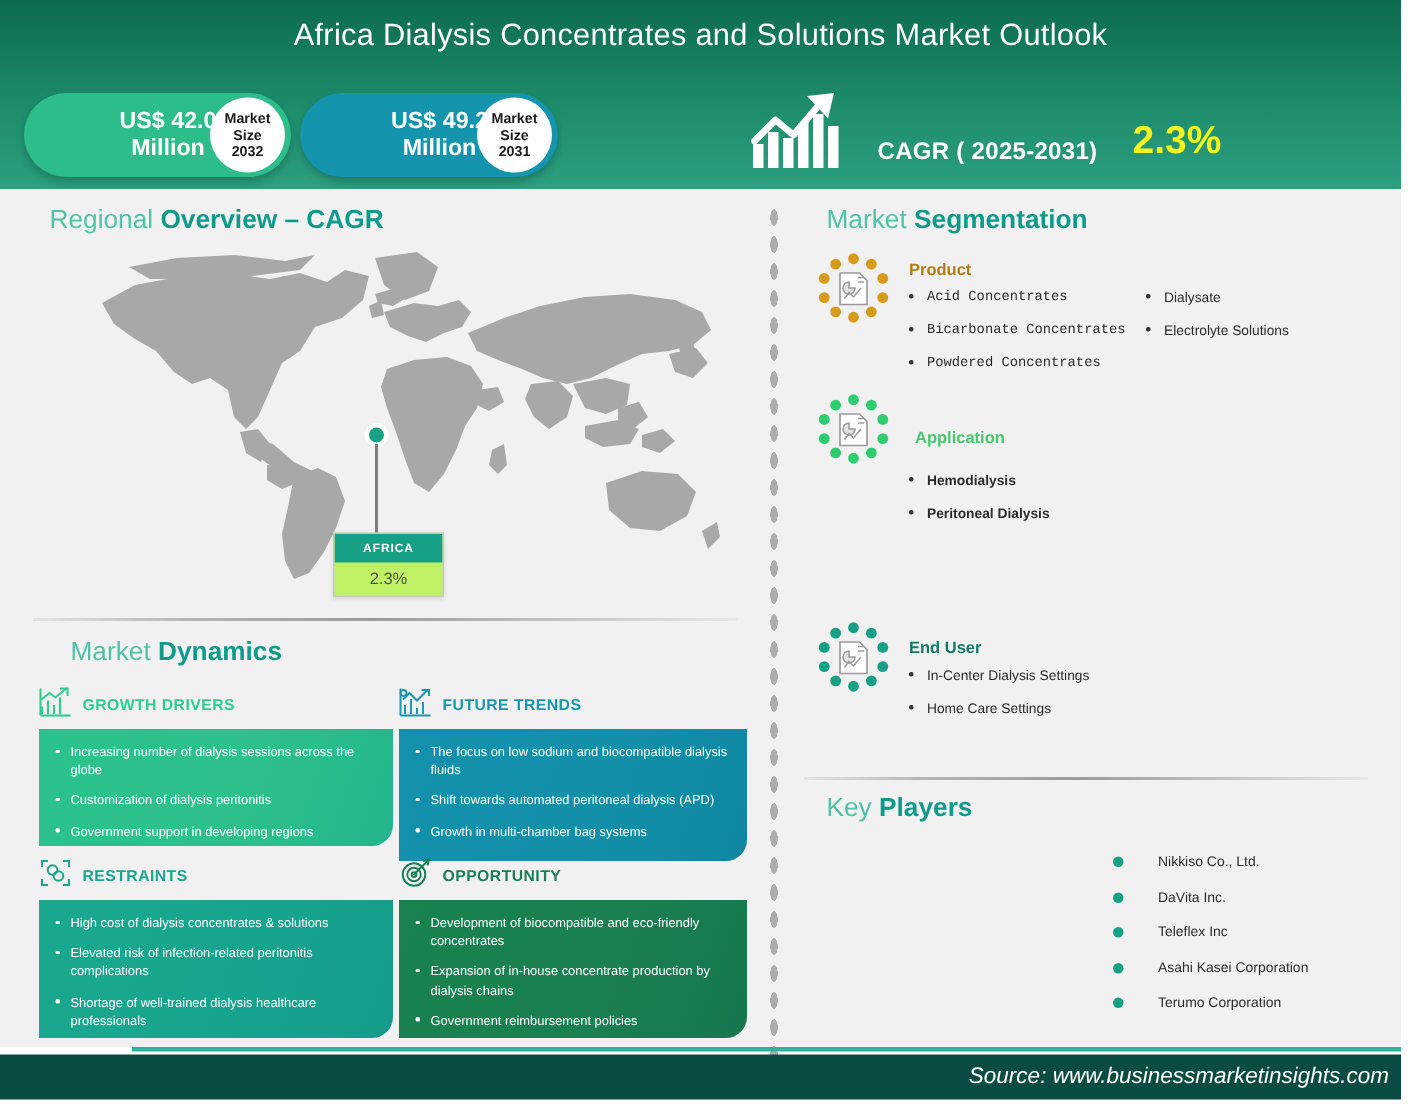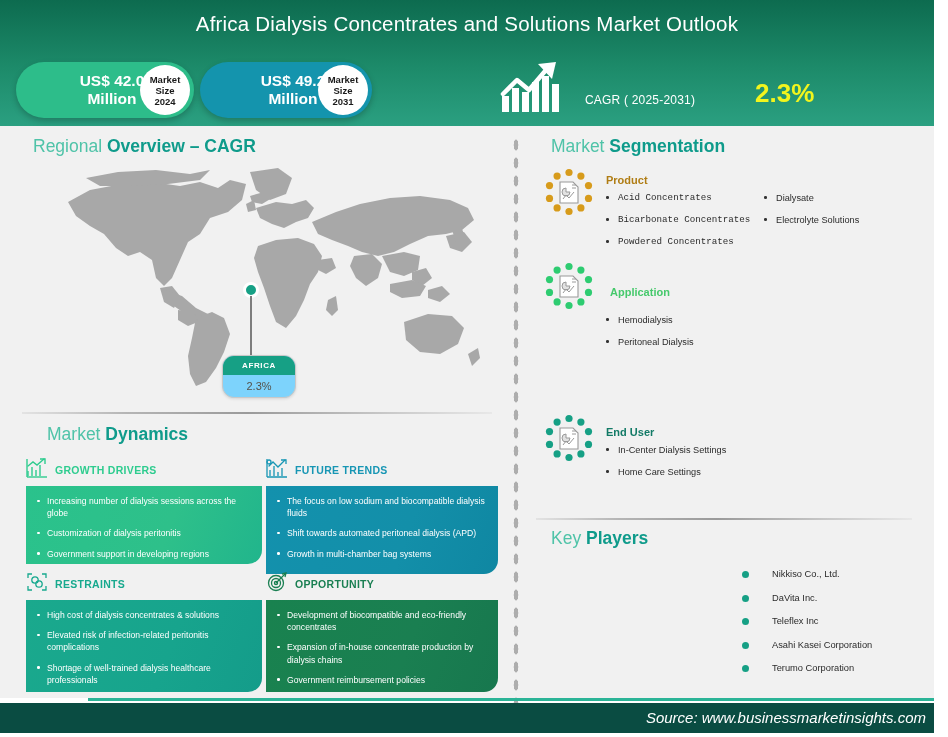--- a/index.html
+++ b/index.html
@@ -14,21 +14,21 @@
   .pill{position:absolute;height:56px;border-radius:28px;display:flex;align-items:center;
         box-shadow:0 3px 6px rgba(0,0,0,.22);}
   .pill.green{left:16px;top:62px;width:178px;background:#2dbd8a;}
   .pill.blue{left:200px;top:62px;width:172px;background:#1494ad;}
   .pill-text{color:#ffffff;font-size:15.5px;font-weight:bold;line-height:18px;
              text-align:center;flex:1;padding-left:14px;}
   .pill-badge{position:absolute;right:4px;top:3px;width:50px;height:50px;border-radius:50%;
               background:#ffffff;display:flex;flex-direction:column;align-items:center;
               justify-content:center;color:#1a1a1a;font-size:9.5px;font-weight:bold;line-height:11px;}
   .cagr-icon{position:absolute;left:500px;top:58px;width:66px;height:56px;}
-  .cagr-label{position:absolute;left:585px;top:93px;color:#ffffff;font-size:12px;font-weight:normal;letter-spacing:.2px;}
+  .cagr-label{position:absolute;left:585px;top:93px;color:#ffffff;font-size:16px;font-weight:bold;letter-spacing:.2px;}
   .cagr-value{position:absolute;left:755px;top:78px;color:#f2f51d;font-size:26px;font-weight:bold;}
 
   
   .body-area{position:absolute;left:0;top:126px;width:934px;height:572px;background:#f1f1f1;}
   .divider-dots{position:absolute;left:512px;top:136px;width:8px;height:568px;
                 background-image:radial-gradient(#adadad 42%,transparent 45%);
                 background-size:8px 18px;background-repeat:repeat-y;}
 
   
   .h-sec{position:absolute;font-size:17.5px;color:#16a085;white-space:nowrap;margin-left:11px;}
@@ -37,21 +37,21 @@
 
   .hr-grad{position:absolute;height:2px;
            background:linear-gradient(90deg,#e3e3e3 0%,#b5b5b5 22%,#9a9a9a 48%,#c9c9c9 78%,#e8e8e8 100%);}
 
   
   .map-wrap{position:absolute;left:60px;top:160px;width:430px;height:235px;}
   .map-dot{position:absolute;left:243px;top:282px;width:16px;height:16px;border-radius:50%;
            background:#16a085;border:3px solid #ffffff;box-sizing:border-box;}
   .map-stem{position:absolute;left:250px;top:296px;width:1.5px;height:60px;background:#7d7d7d;}
   .callout{position:absolute;left:222px;top:355px;width:72px;border:1px solid #c8c8c8;
-           background:#7dd3fc;border-radius:12px;overflow:hidden;box-shadow:0 1px 3px rgba(0,0,0,.12);}
+           background:#bef264;border-radius:0;overflow:hidden;box-shadow:0 1px 3px rgba(0,0,0,.12);}
   .callout-top{background:#16a085;color:#ffffff;font-size:8px;font-weight:bold;
                text-align:center;padding:5px 0;letter-spacing:.6px;}
   .callout-bot{color:#55524a;font-size:11px;text-align:center;padding:5px 0;}
 
   
   .dyn-head{display:flex;align-items:center;gap:7px;margin-bottom:4px;height:24px;}
   .dyn-head .lbl{font-size:10.5px;font-weight:bold;letter-spacing:.3px;}
   .dyn-box{border-radius:0 0 14px 0;padding:9px 10px 9px 8px;box-sizing:border-box;}
   .dyn-box ul{margin:0;padding:0;list-style:none;}
   .dyn-box li{position:relative;color:#ffffff;font-size:8.6px;line-height:12.2px;
@@ -91,21 +91,21 @@
     <div class="header-title">Africa Dialysis Concentrates and Solutions Market Outlook</div>
 
     <div class="pill green">
       <div class="pill-text">
         <span>US$ 42.0</span><br>
         <span>Million</span>
       </div>
       <div class="pill-badge">
         <span>Market</span>
         <span>Size</span>
-        <span>2024</span>
+        <span>2032</span>
       </div>
     </div>
 
     <div class="pill blue">
       <div class="pill-text">
         <span>US$ 49.2</span><br>
         <span>Million</span>
       </div>
       <div class="pill-badge">
         <span>Market</span>
@@ -349,21 +349,21 @@
           <path d="M18 14 L31 14 L36 19 L36 35 L18 35 Z"></path>
         </g>
         <g stroke="#9a9a9a" stroke-width="1" fill="none">
           <path d="M24 20 a4 4 0 1 0 4 4 L24 24 Z" fill="#e2e2e2"></path>
           <path d="M21 31 L24 27 L27 30 L32 24"></path>
           <path d="M30 17 L34 17 M30 20 L34 20"></path>
         </g>
       </svg>
     </div>
     <div class="seg-title" style="position:absolute;left:68px;top:24px;color:#46c96c;">Application</div>
-    <ul class="seg-list" style="position:absolute;left:60px;top:52px;width:200px;">
+    <ul class="seg-list" style="position:absolute;left:60px;top:52px;width:200px;font-weight:bold;">
       <li>Hemodialysis</li>
       <li>Peritoneal Dialysis</li>
     </ul>
   </div>
 
   <div class="seg-block" style="left:542px;top:414px;width:400px;">
     <div class="seg-ring" style="left:0;top:0;">
       <svg width="54" height="54" viewBox="0 0 54 54">
         <g fill="#16a085">
           <circle cx="27" cy="4.5" r="3.6"></circle>

